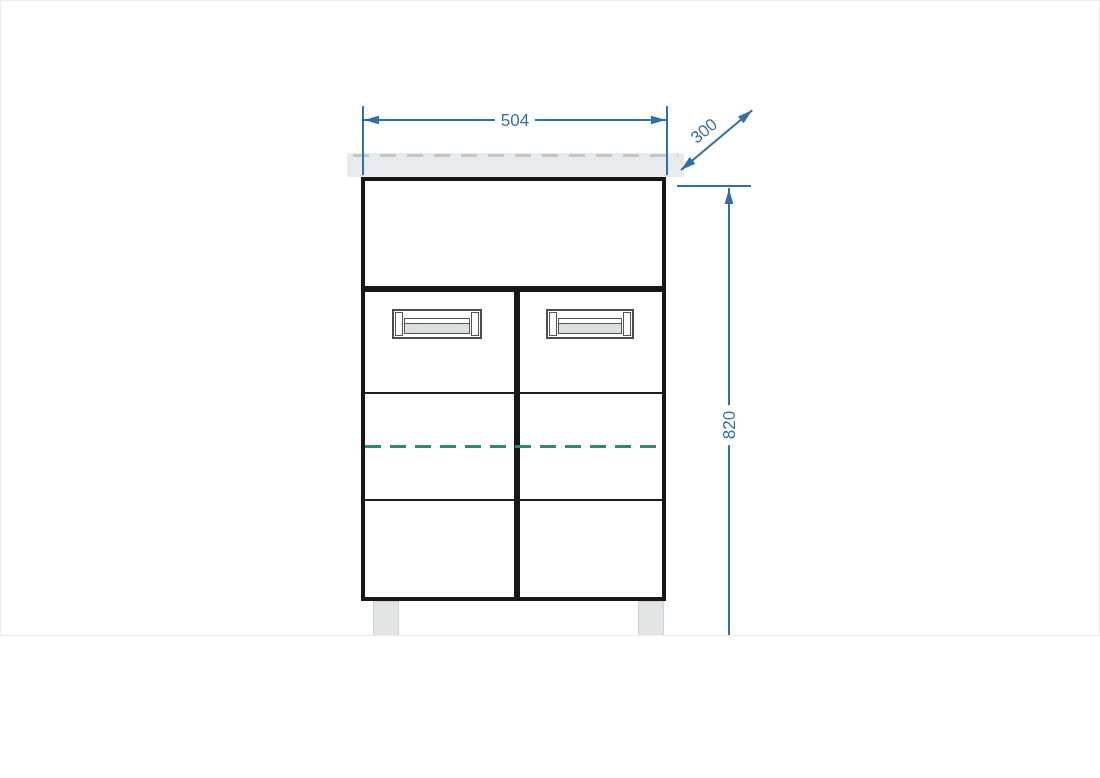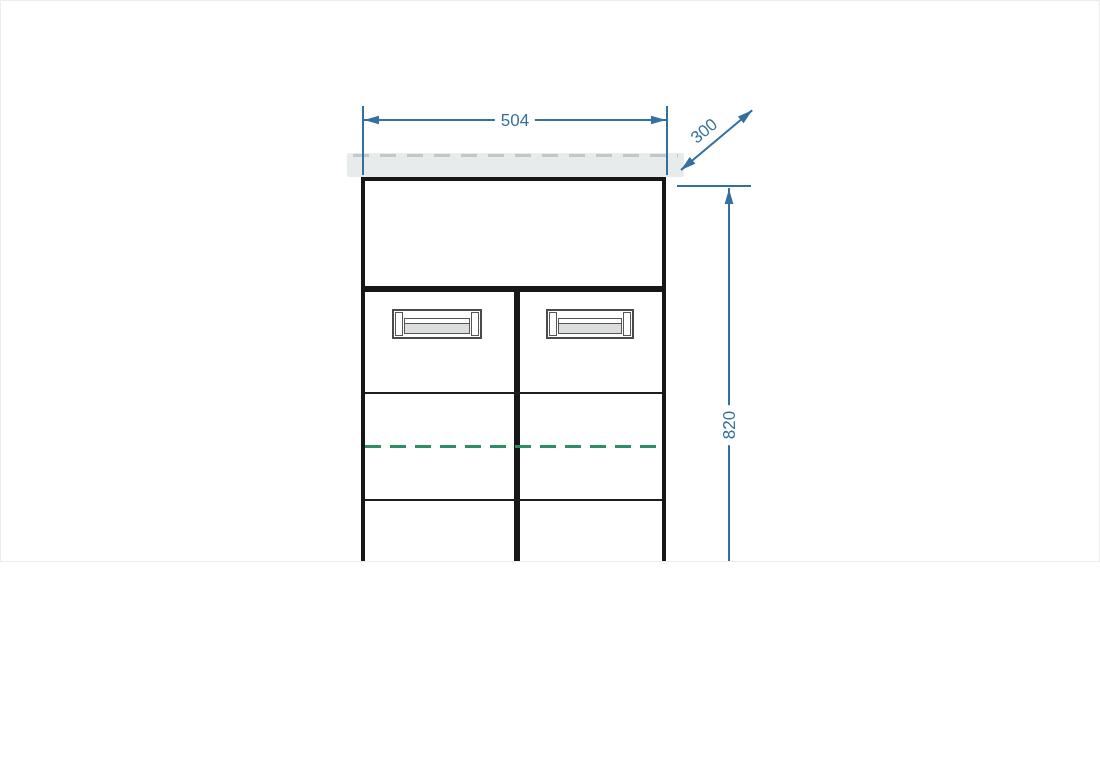--- a/index.html
+++ b/index.html
@@ -1,17 +1,17 @@
 <!DOCTYPE html>
 <html><head>
 <meta charset="utf-8">
 <style>
   html,body{margin:0;padding:0;background:#fff;}
   .stage{
-    position:relative;width:1100px;height:562px;background:#ffffff;
+    position:relative;width:1100px;height:636px;background:#ffffff;
     border:1px solid #ececec;box-sizing:border-box;overflow:hidden;
     font-family:"Liberation Sans", sans-serif;
   }
   
   .countertop{
     position:absolute;left:346px;top:152px;width:337px;height:24px;
     background:#e8ebeb;border-radius:2px;
   }
   .countertop-dashes{
     position:absolute;left:6px;right:6px;top:1px;height:3px;

